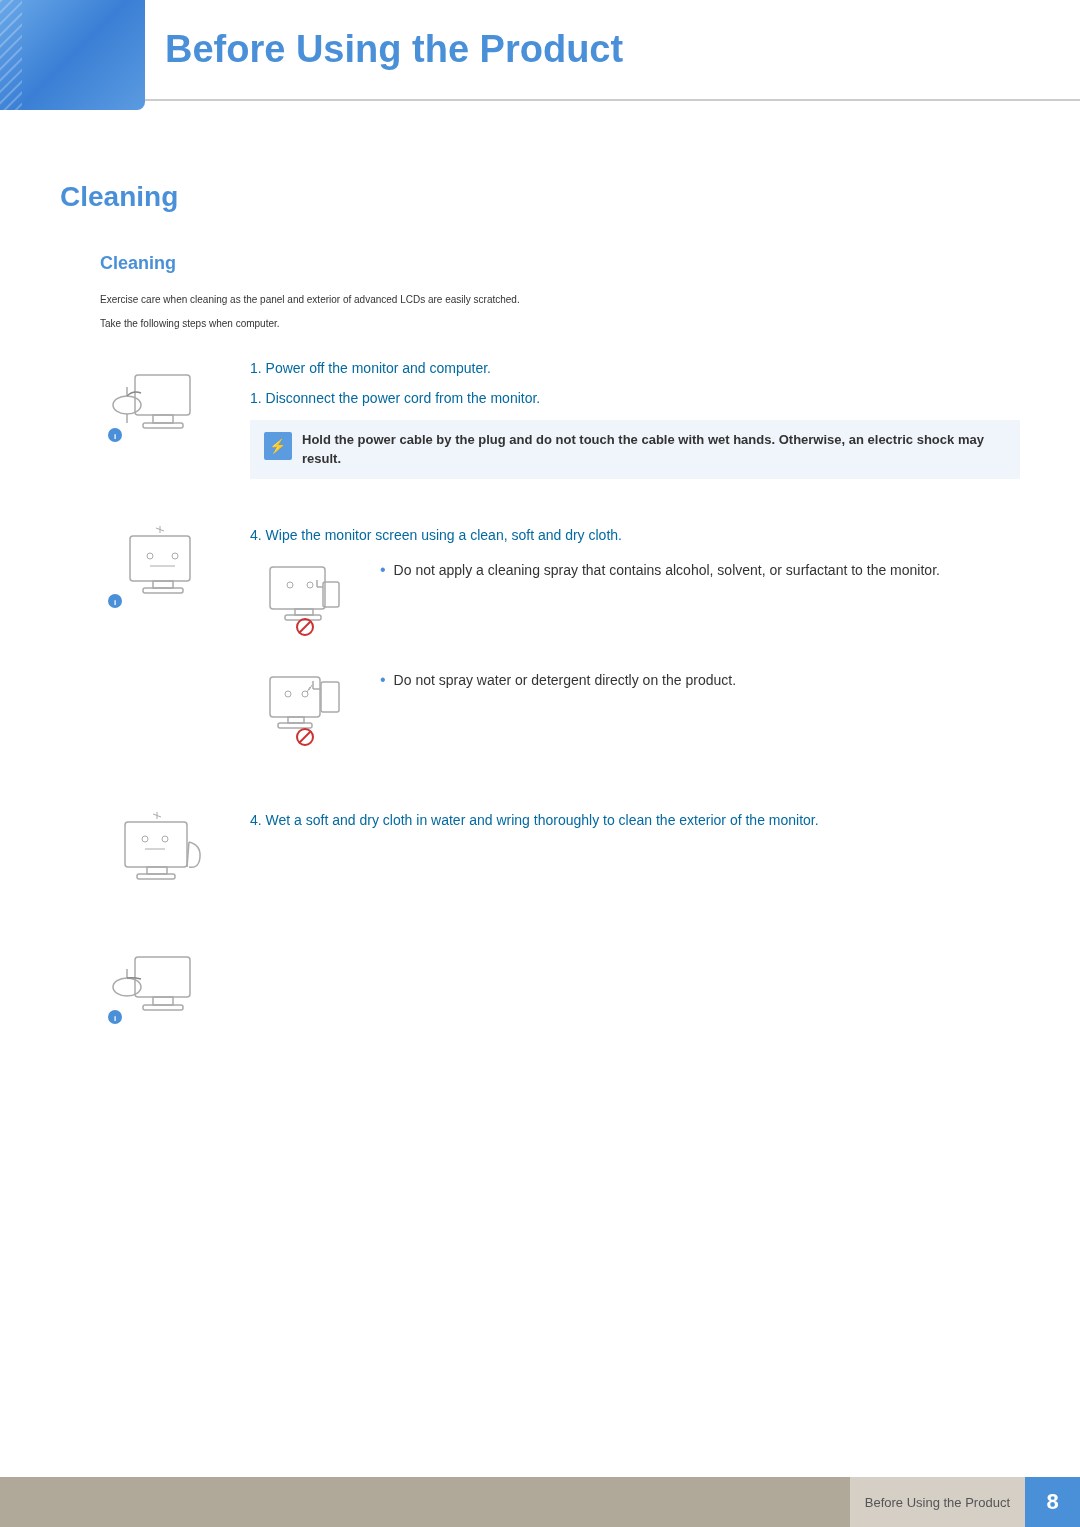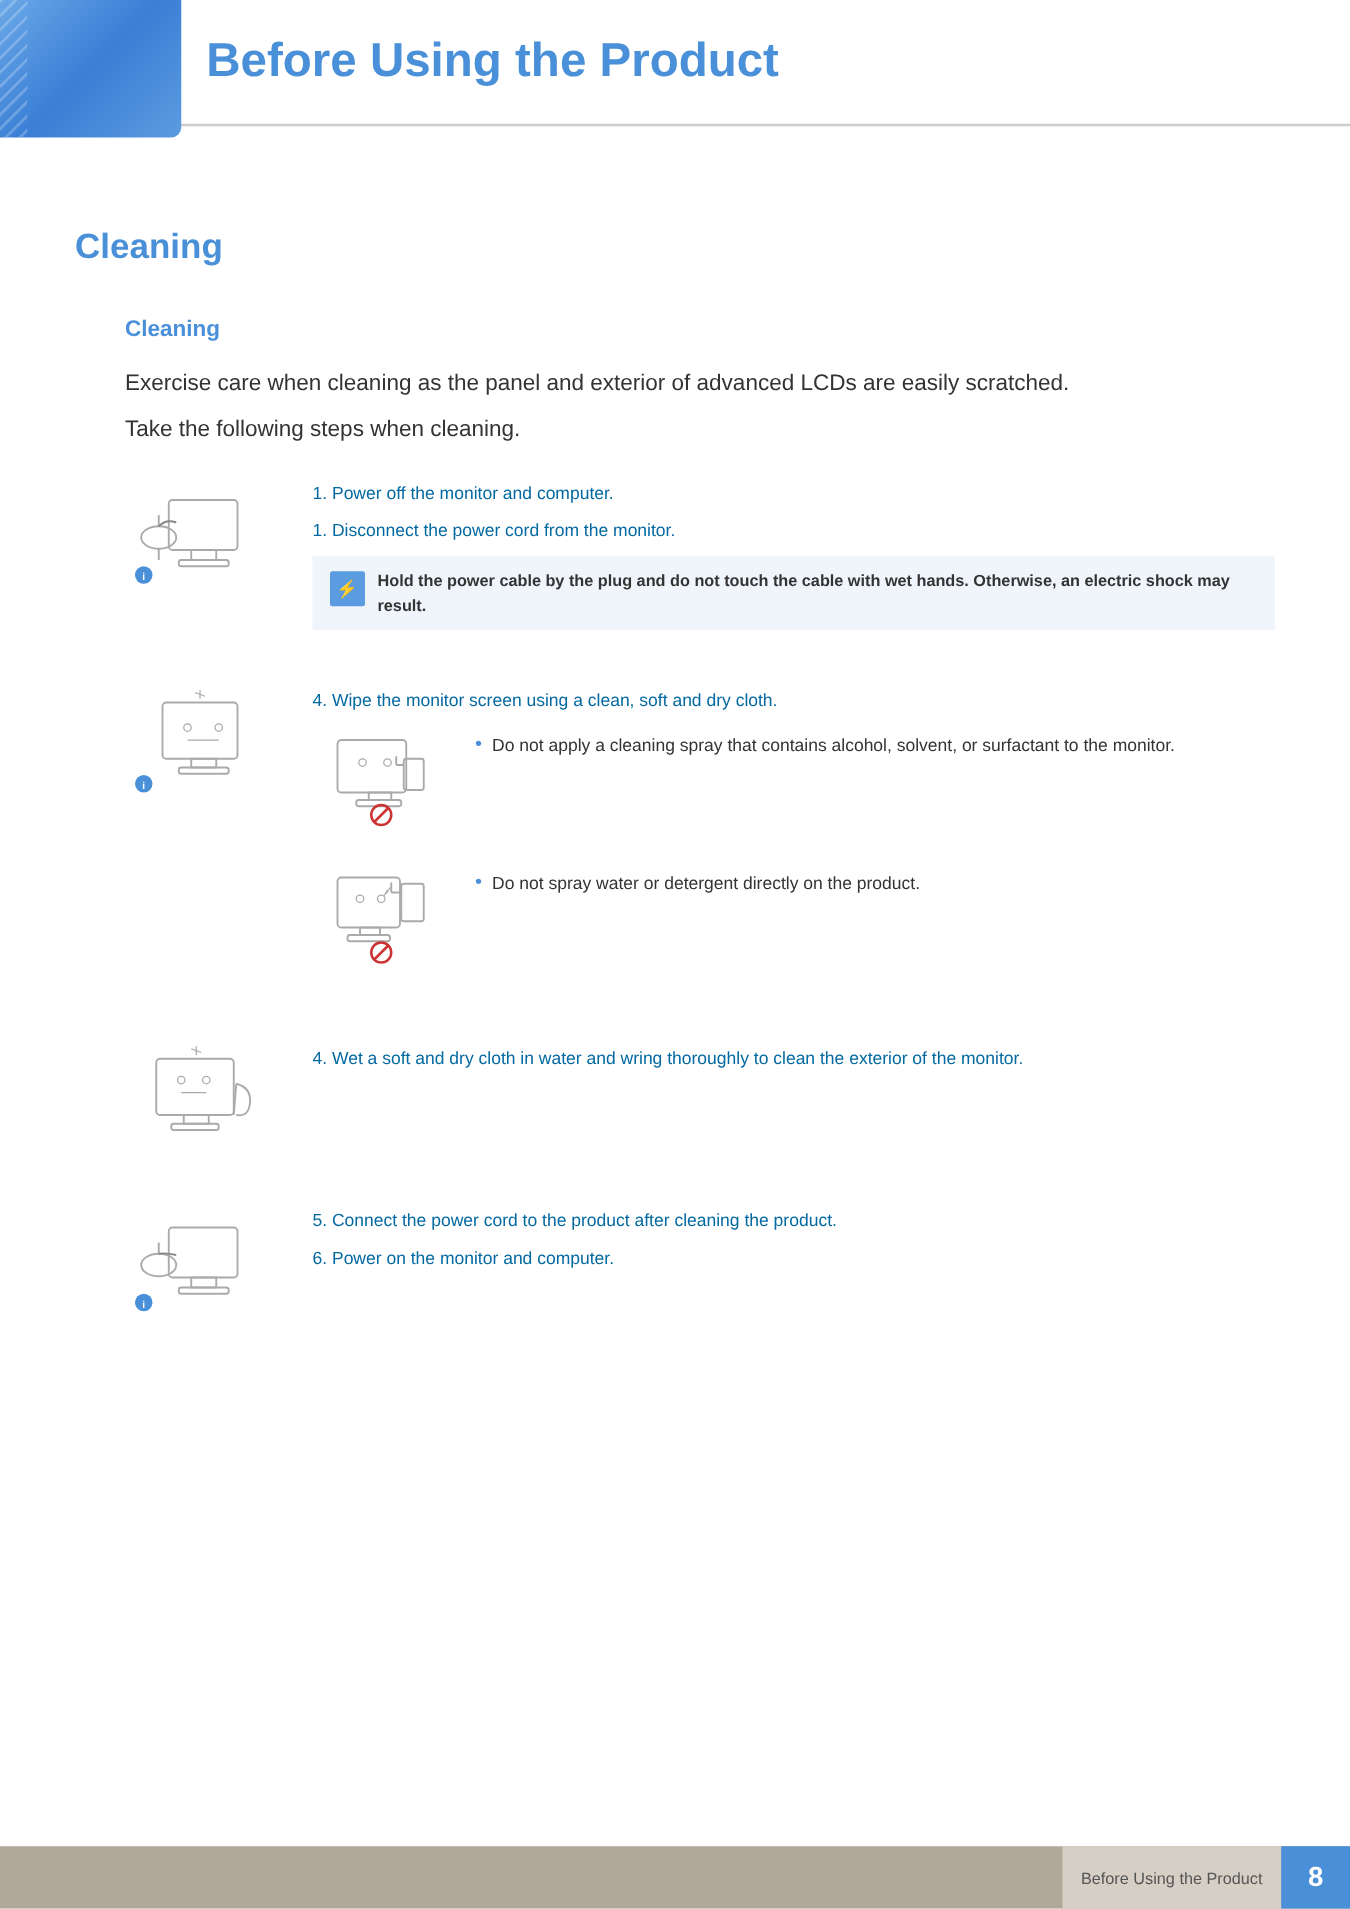--- a/index.html
+++ b/index.html
@@ -67,21 +67,21 @@
     }
 
     .sub-section-title {
       font-size: 18px;
       font-weight: bold;
       color: #4a90d9;
       margin-bottom: 18px;
     }
 
     .intro-text {
-      font-size: 18px;
+      font-size: 10px;
       color: #333;
       margin-bottom: 8px;
       line-height: 1.6;
     }
 
     
     .steps-area {
       margin-top: 20px;
     }
 
@@ -257,21 +257,21 @@
 
 <div class="main-content">
 
   <div class="section-title">Cleaning</div>
 
   <div class="sub-section">
 
     <div class="sub-section-title">Cleaning</div>
 
     <p class="intro-text">Exercise care when cleaning as the panel and exterior of advanced LCDs are easily scratched.</p>
-    <p class="intro-text">Take the following steps when cleaning.</p>
+    <p class="intro-text">Take the following steps when computer.</p>
 
     <div class="steps-area">
 
       <div class="step-row">
         <div class="step-image">
 
           <svg class="illus-svg" viewBox="0 0 120 95">
 
             <rect x="30" y="20" width="55" height="40" rx="3" fill="none" stroke="#aaa" stroke-width="1.5"></rect>
             <rect x="48" y="60" width="20" height="8" fill="none" stroke="#aaa" stroke-width="1.5"></rect>
@@ -410,24 +410,20 @@
 
             <ellipse cx="22" cy="50" rx="14" ry="9" fill="none" stroke="#aaa" stroke-width="1.5"></ellipse>
             <line x1="22" y1="41" x2="22" y2="32" stroke="#aaa" stroke-width="1.5"></line>
 
             <path d="M36 42 Q 28 40 22 41" fill="none" stroke="#888" stroke-width="1.5"></path>
 
             <circle cx="10" cy="80" r="7" fill="#4a90d9"></circle>
             <text x="10" y="84" text-anchor="middle" font-size="8" fill="white" font-weight="bold">i</text>
           </svg>
         </div>
-        <div class="step-content">
-          <p class="step-text">5. Connect the power cord to the product after cleaning the product.</p>
-          <p class="step-text">6. Power on the monitor and computer.</p>
-        </div>
       </div>
 
     </div>
   </div>
 </div>
 
 <div class="footer">
   <div class="footer-text">Before Using the Product</div>
   <div class="footer-page">8</div>
 </div>

